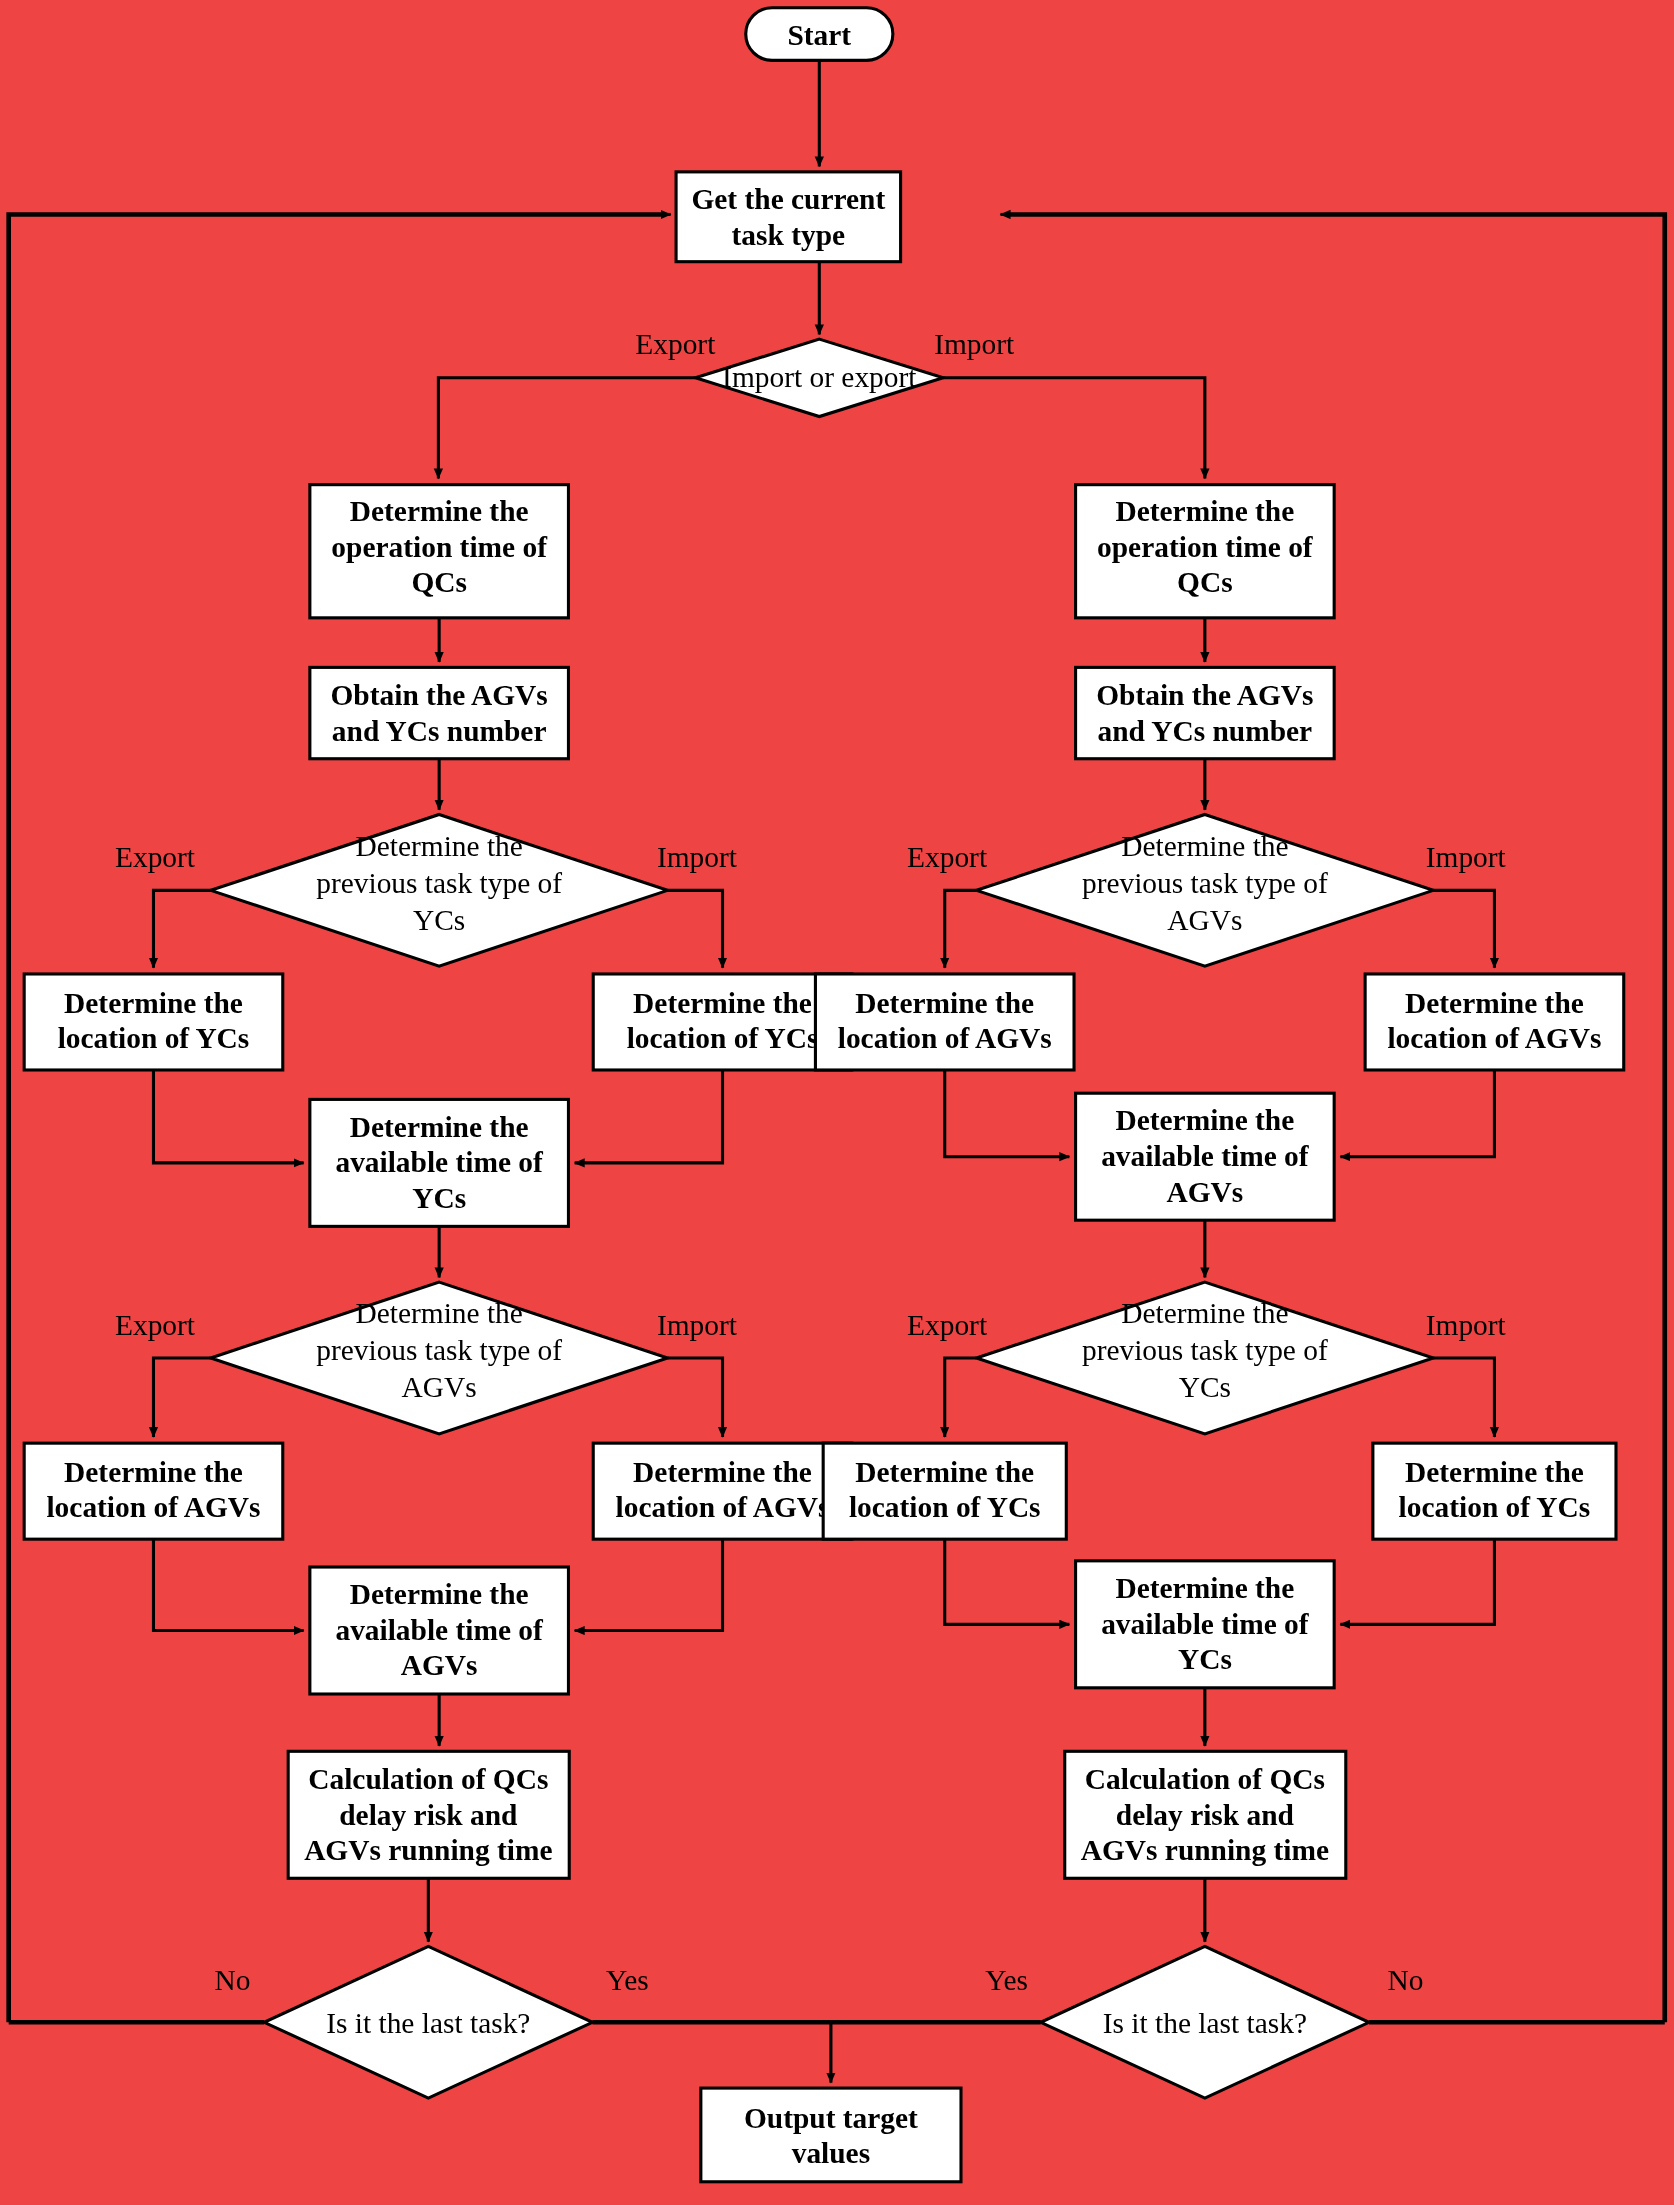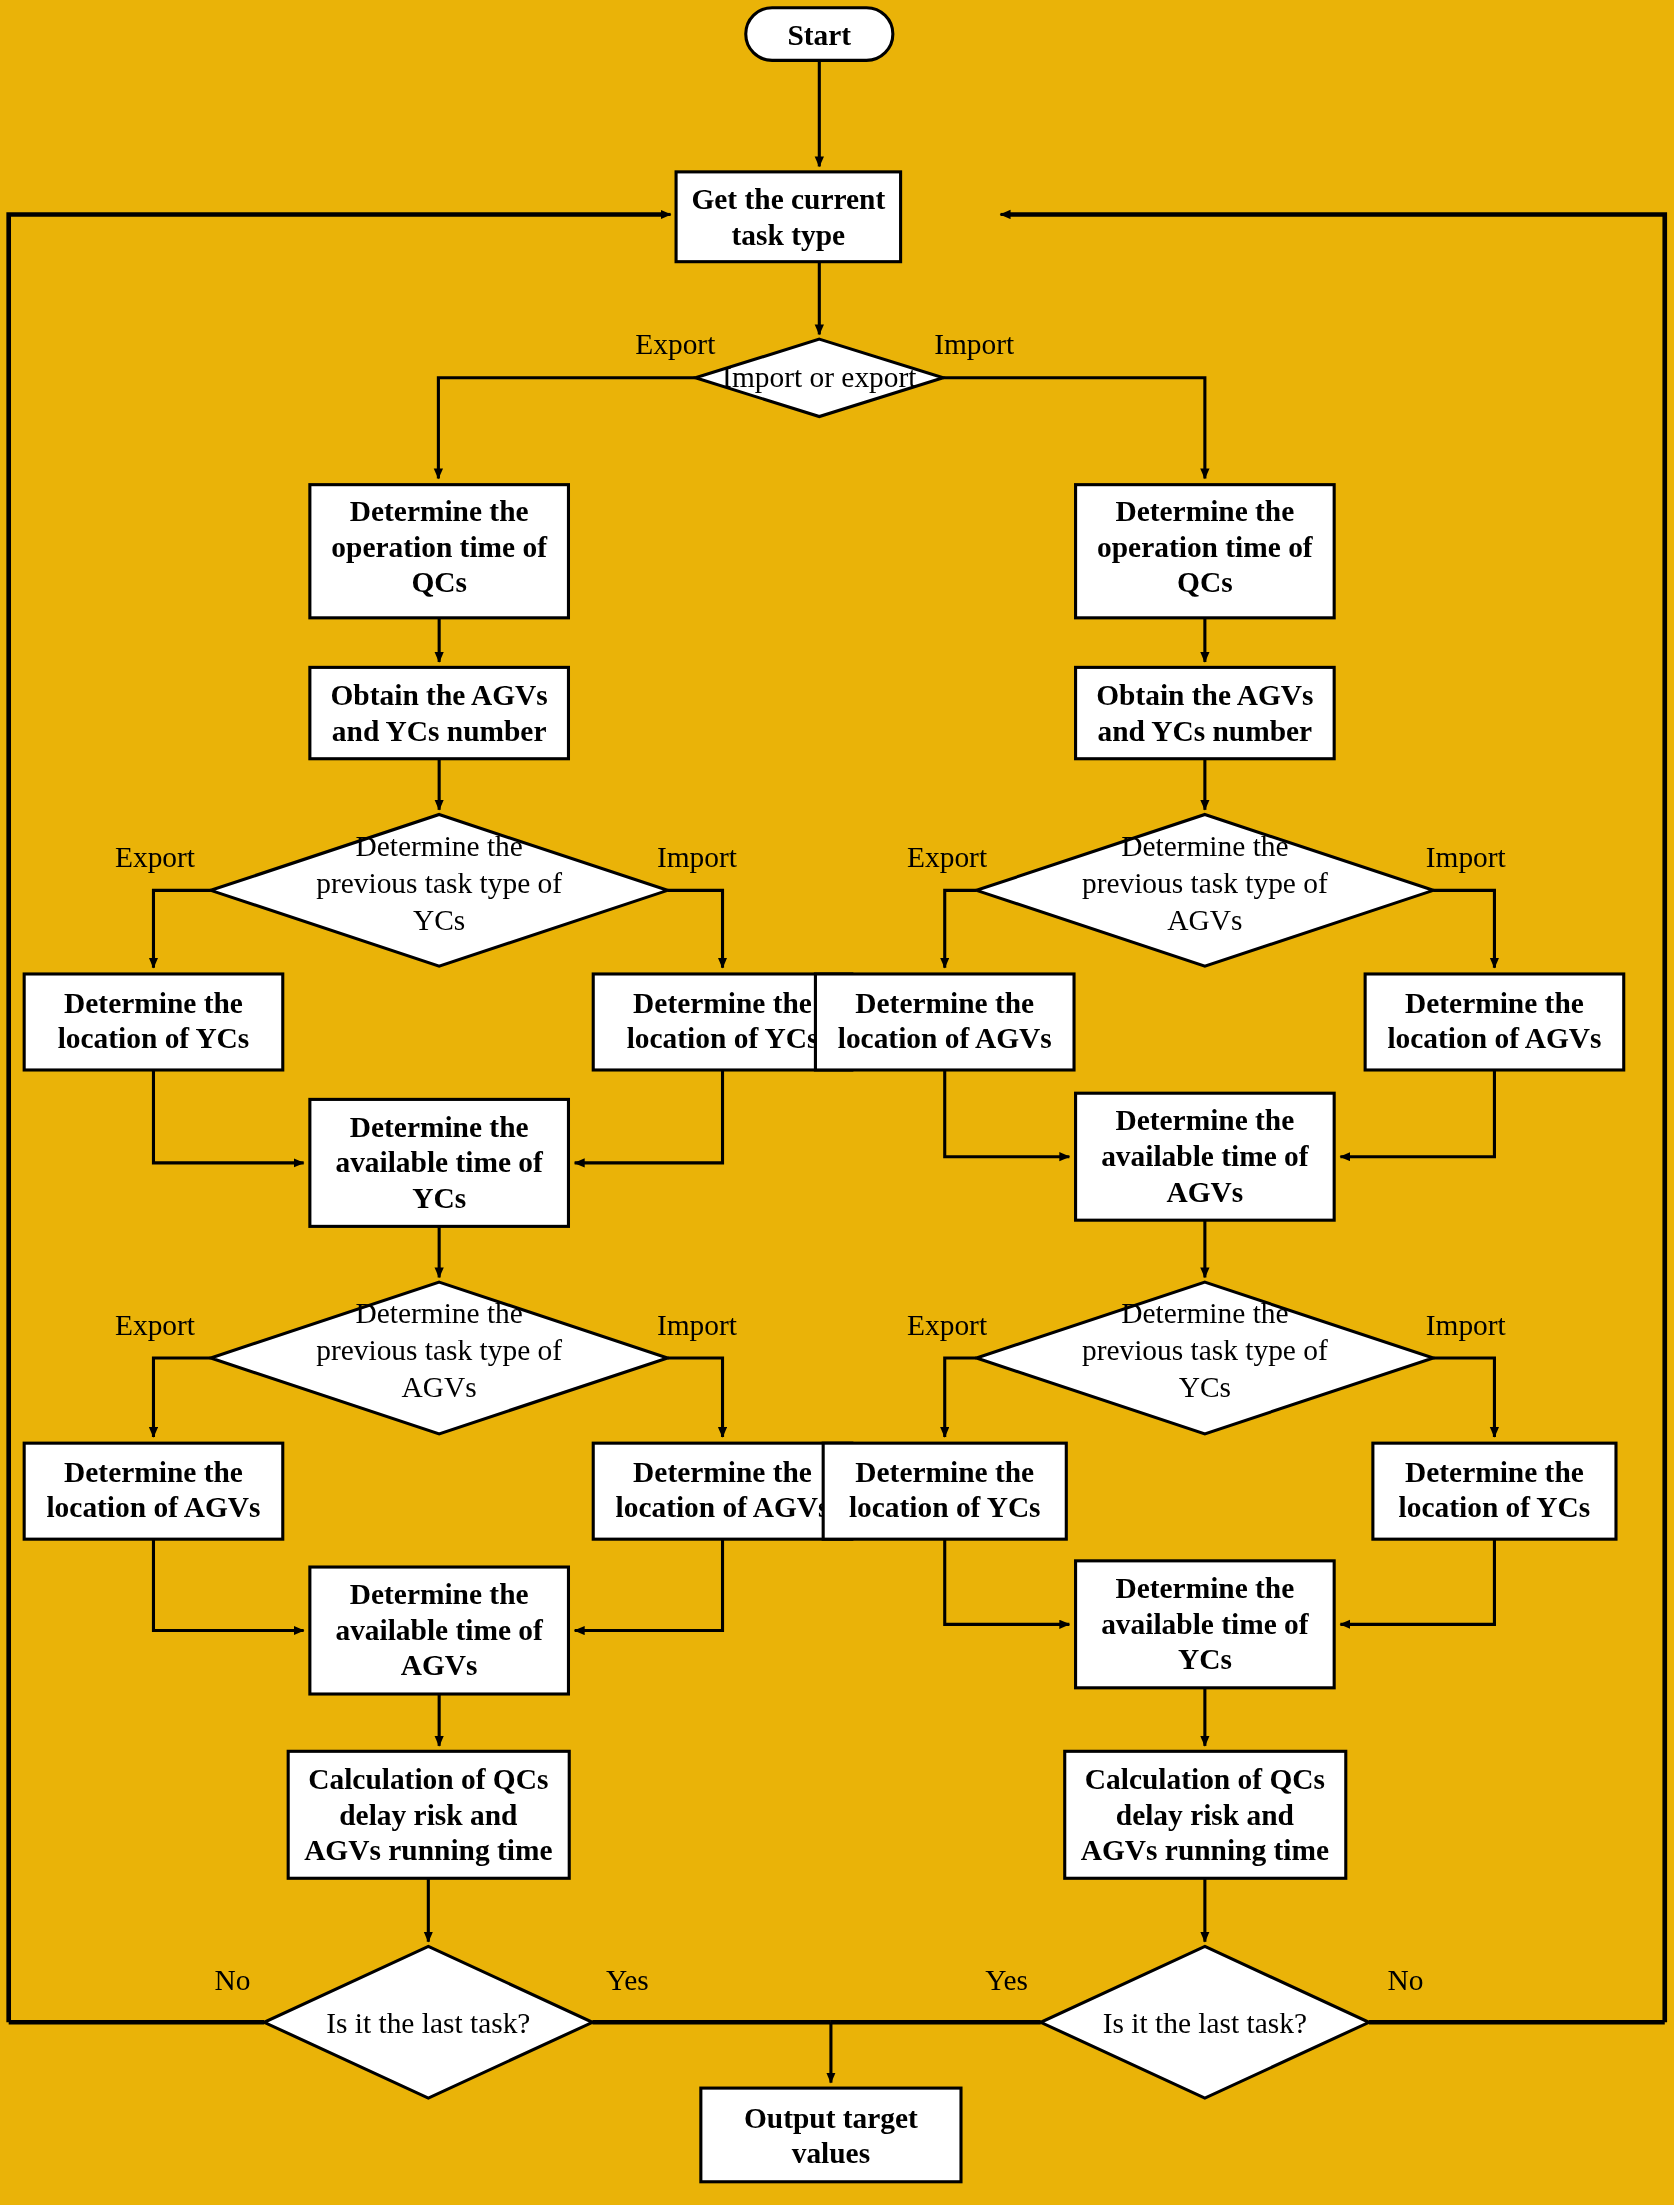--- a/index.html
+++ b/index.html
@@ -1,16 +1,16 @@
 <!DOCTYPE html>
 <html style="font-size:12.4px"><head>
 <meta charset="utf-8">
 <style>
   html,body{margin:0;padding:0;background:#ffffff;}
-  #stage{position:relative;width:1675px;height:2205px;background:#eab308;
+  #stage{position:relative;width:1675px;height:2205px;background:#ef4444;
          font-family:"Liberation Serif","DejaVu Serif",serif;}
   svg{display:block;}
   .shape{fill:#ffffff;stroke:#000000;stroke-width:4;}
   .line{stroke:#000000;stroke-width:4;fill:none;}
   .thickline{stroke:#000000;stroke-width:6;fill:none;}
   text{font-family:"Liberation Serif","DejaVu Serif",serif;fill:#000000;}
   .boxtext{font-size:38px;font-weight:bold;text-anchor:middle;}
   .diatext{font-size:38px;text-anchor:middle;}
   .edgelabel{font-size:38px;text-anchor:middle;}
 </style>

